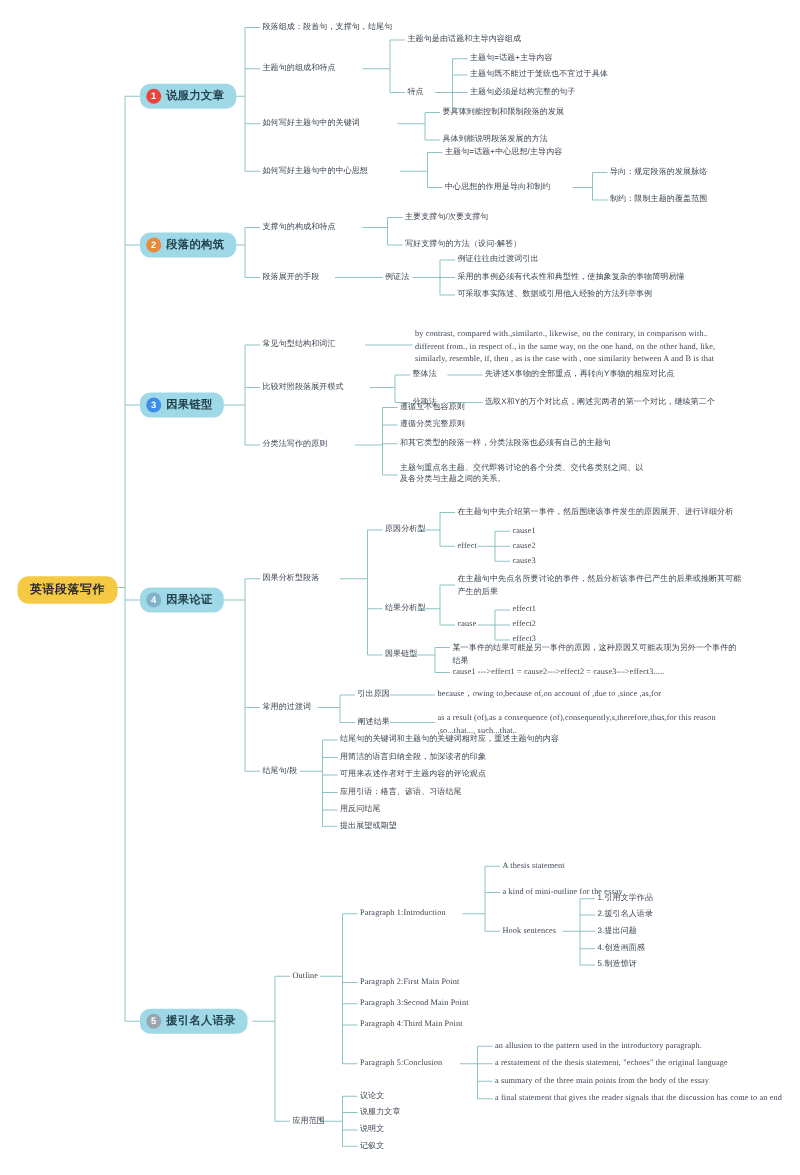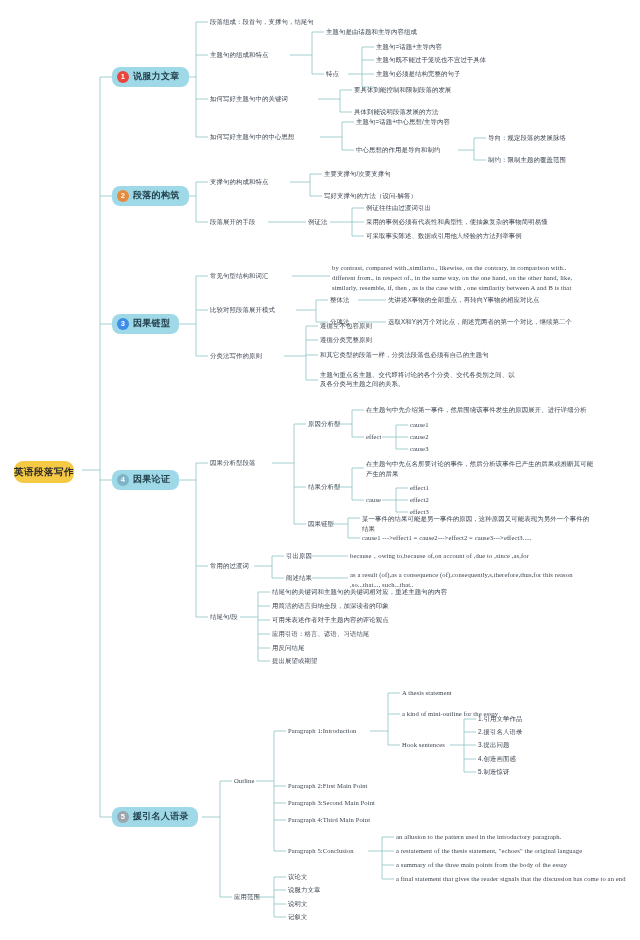--- a/index.html
+++ b/index.html
@@ -23,21 +23,21 @@
     position: absolute;
     white-space: nowrap;
     line-height: 1.25;
   }
   
   .root-node {
     background: #f5c944;
     color: #2b2b2b;
     font-weight: bold;
     font-size: 9.5px;
-    padding: 5px 0;
+    padding: 5px 10px;
     border-radius: 9px;
     letter-spacing: 0.5px;
   }
   
   .branch-node {
     background: #9fd9e8;
     border-radius: 8px;
     padding: 4px 9px 4px 5px;
     display: flex;
     align-items: center;

